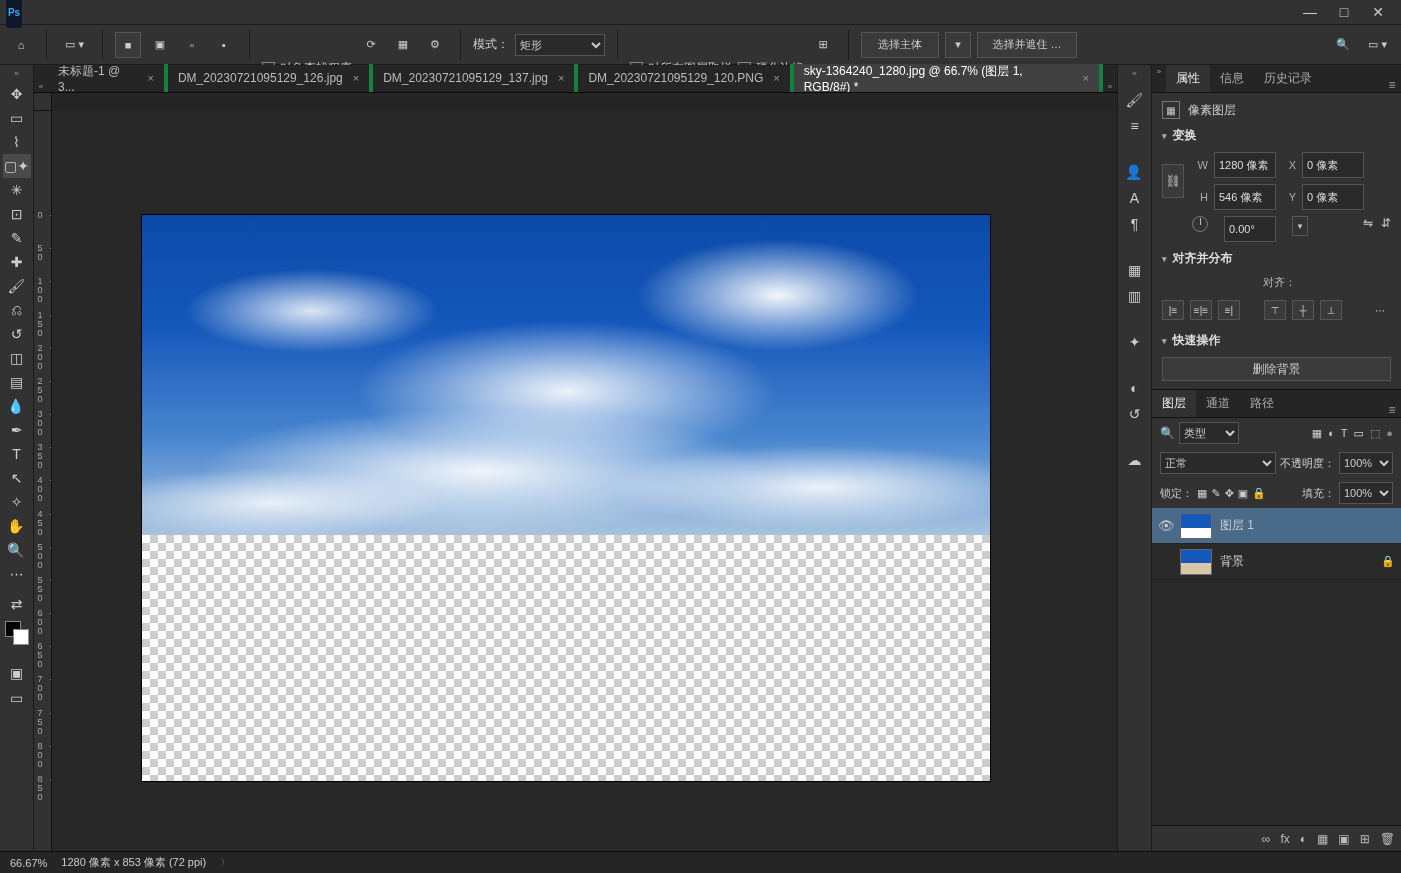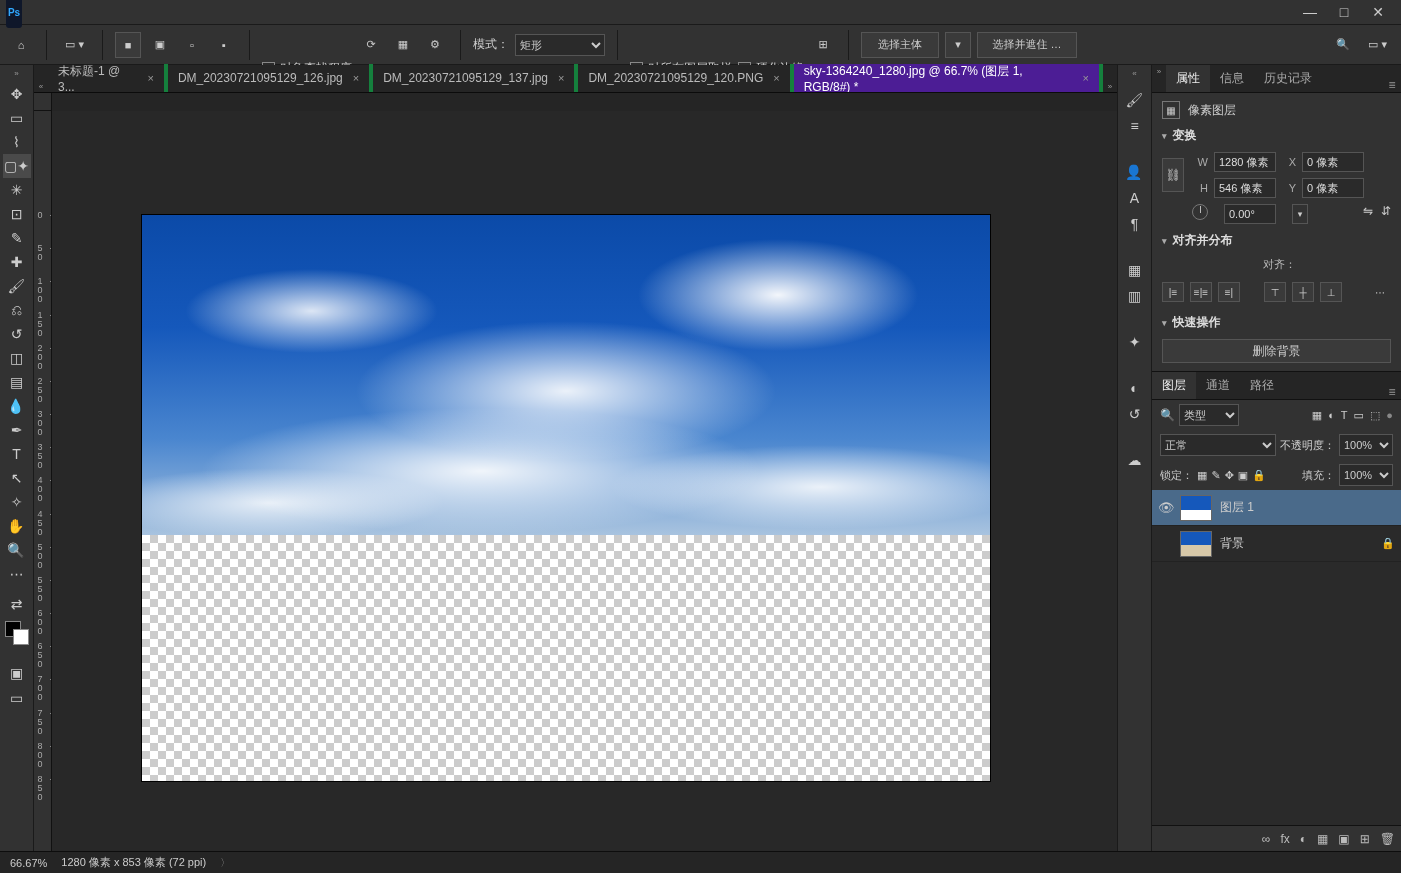--- a/index.html
+++ b/index.html
@@ -28,21 +28,21 @@
   #toolbox .tool { width:28px; height:24px; display:flex; align-items:center; justify-content:center; font-size:14px; color:#ccc;}
   #toolbox .tool.selected { background:#4a4a4a; }
   #toolbox .expand { height:12px; width:100%; display:flex; justify-content:center; font-size:8px; color:#999;}
   .swatches { width:24px; height:24px; position:relative; margin-top:4px;}
   .swatches .fg { position:absolute; width:16px; height:16px; background:#000; border:1px solid #888; top:0; left:0;}
   .swatches .bg { position:absolute; width:16px; height:16px; background:#fff; border:1px solid #888; bottom:0; right:0;}
   
   #doc-tabs { height:28px; background:#252525; display:flex; align-items:flex-end; border-bottom:1px solid #0b0b0b;}
   #doc-tabs .strip { height:12px; width:14px; display:flex; align-items:center; justify-content:center; font-size:8px; color:#999;}
   #doc-tabs .tab { height:28px; display:flex; align-items:center; padding:0 10px; gap:10px; font-size:12px; color:#bbb; border-right:4px solid #15803d;}
-  #doc-tabs .tab.active { background:#4c1d95; color:#fff;}
+  #doc-tabs .tab.active { background:#404040; color:#fff;}
   #doc-tabs .tab .close { font-size:11px; color:#999;}
   
   #canvas-wrap { flex:1; display:flex; flex-direction:column; background:#252525;}
   #canvas-body { flex:1; display:flex; position:relative;}
   #ruler-top { height:18px; background:#323232; border-bottom:1px solid #111; position:relative; overflow:hidden; margin-left:18px;}
   #ruler-left { width:18px; background:#323232; border-right:1px solid #111; position:relative; overflow:hidden;}
   .ruler-tick { position:absolute; font-size:9px; color:#aaa;}
   #ruler-left .ruler-tick { left:16px; border-top:1px solid #888; width:2px; height:1px;}
   #ruler-left .rlabel { position:absolute; font-size:9px; color:#aaa; left:1px; transform:translateY(-5px); letter-spacing:-1px; writing-mode:vertical-rl; text-orientation:upright;}
   #canvas-view { flex:1; background:#282828; position:relative; overflow:hidden;}
@@ -73,21 +73,21 @@
   .panel-tabs { height:28px; display:flex; align-items:flex-end; background:#252525; border-bottom:1px solid #111;}
   .panel-tabs .expand { height:12px; width:14px; align-self:flex-start; display:flex; align-items:center; justify-content:center; font-size:8px; color:#999;}
   .ptab { padding:5px 10px; font-size:12px; color:#aaa;}
   .ptab.active { background:#323232; color:#eee;}
   .panel-tabs .corner { margin-left:auto; width:18px; display:flex; justify-content:center; font-size:12px; color:#999;}
   .panel-content { padding:8px 10px; display:flex; flex-direction:column; gap:6px; position:relative;}
   .section-head { display:flex; align-items:center; gap:6px; font-size:12px; color:#ddd; font-weight:bold; margin:2px 0;}
   .section-head::before { content:"▾"; font-size:9px; color:#aaa;}
   .prop-row { display:flex; align-items:center; gap:6px; font-size:11px;}
   .prop-row .lbl { width:14px; text-align:right; color:#aaa;}
-  .num-input { background:#2a2a2a; border:1px solid #555; color:#ddd; height:20px; width:62px; font-size:11px; padding:0 4px;}
+  .num-input { background:#2a2a2a; border:1px solid #555; color:#ddd; height:20px; width:62px; font-size:11px; padding:12px 4px;}
   .align-row { display:flex; gap:6px; margin:4px 0;}
   .align-row .ab { width:22px; height:20px; border:1px solid #555; background:#3a3a3a; display:flex; align-items:center; justify-content:center; font-size:10px;}
   .wide-btn { height:24px; background:#3a3a3a; border:1px solid #555; display:flex; align-items:center; justify-content:center; font-size:12px;}
   
   #layers-panel { flex:1; display:flex; flex-direction:column;}
   #layers-panel .toolbar-row { display:flex; align-items:center; gap:4px; padding:4px 8px; font-size:11px;}
   #layers-panel .sel { flex:1; }
   #layers-panel select { width:100%; }
   .layer-list { flex:1; background:#2a2a2a; overflow:auto;}
   .layer-item { height:36px; display:flex; align-items:center; gap:8px; padding:0 6px; border-bottom:1px solid #222;}

